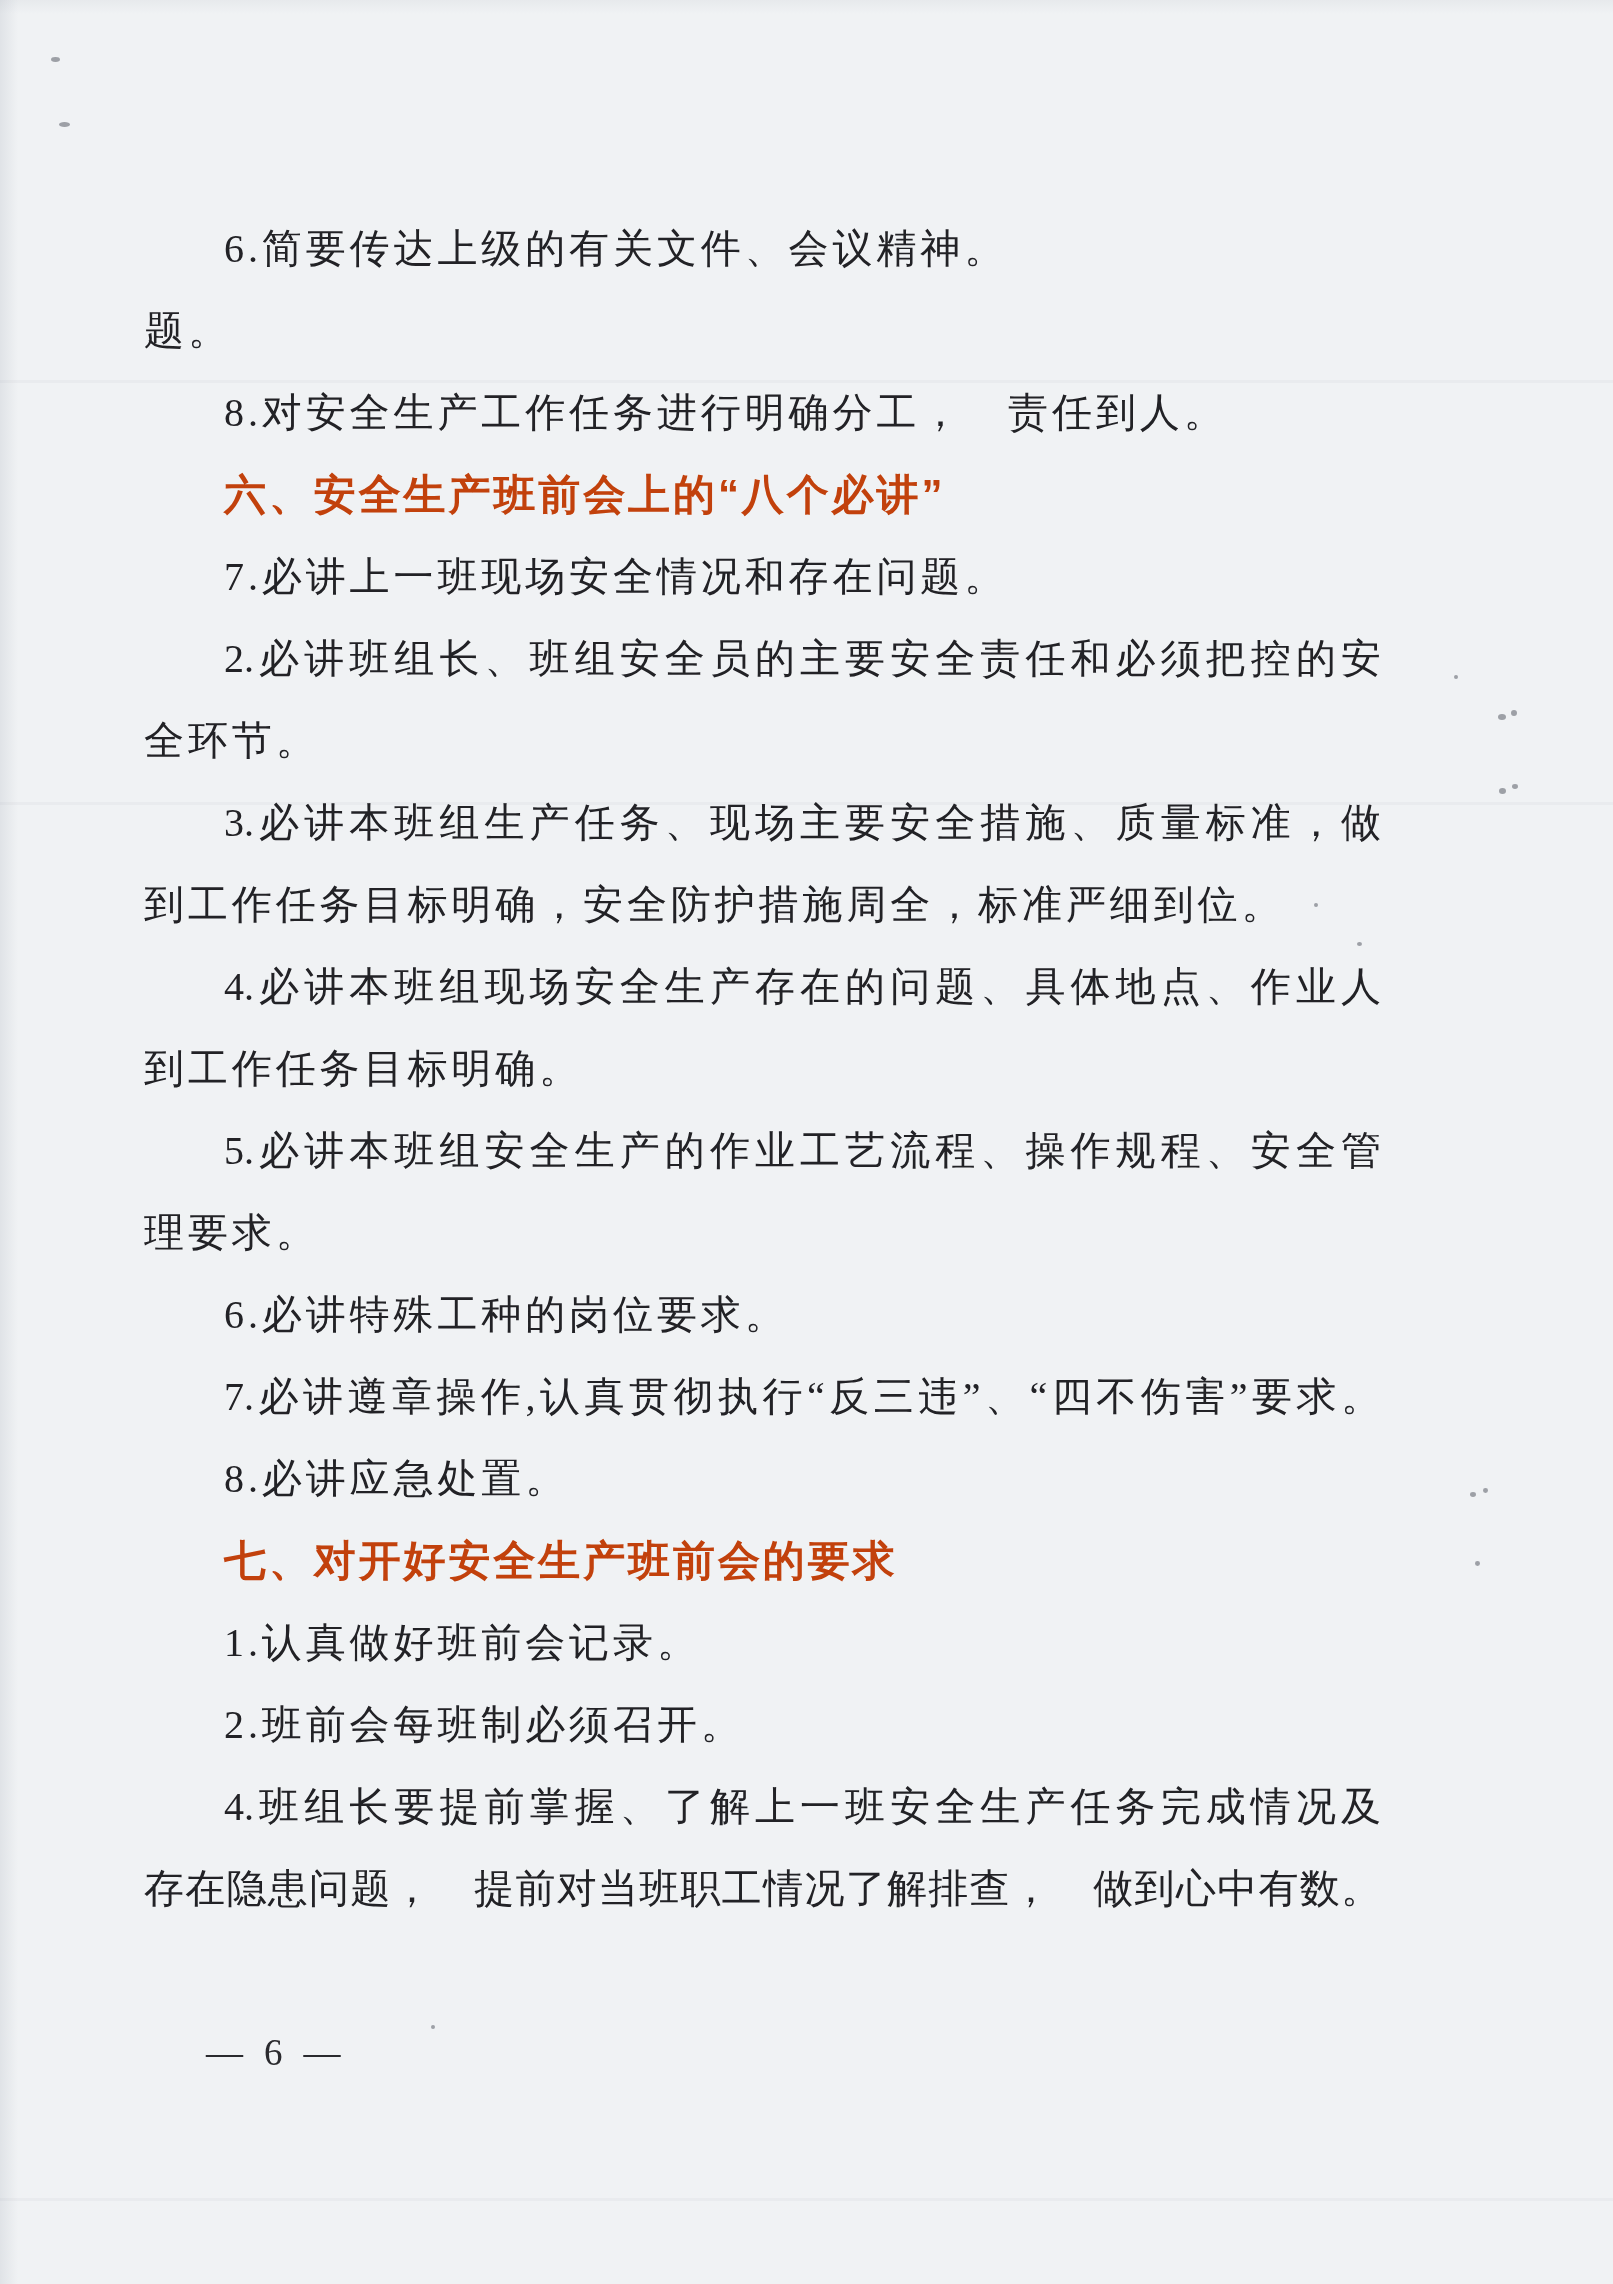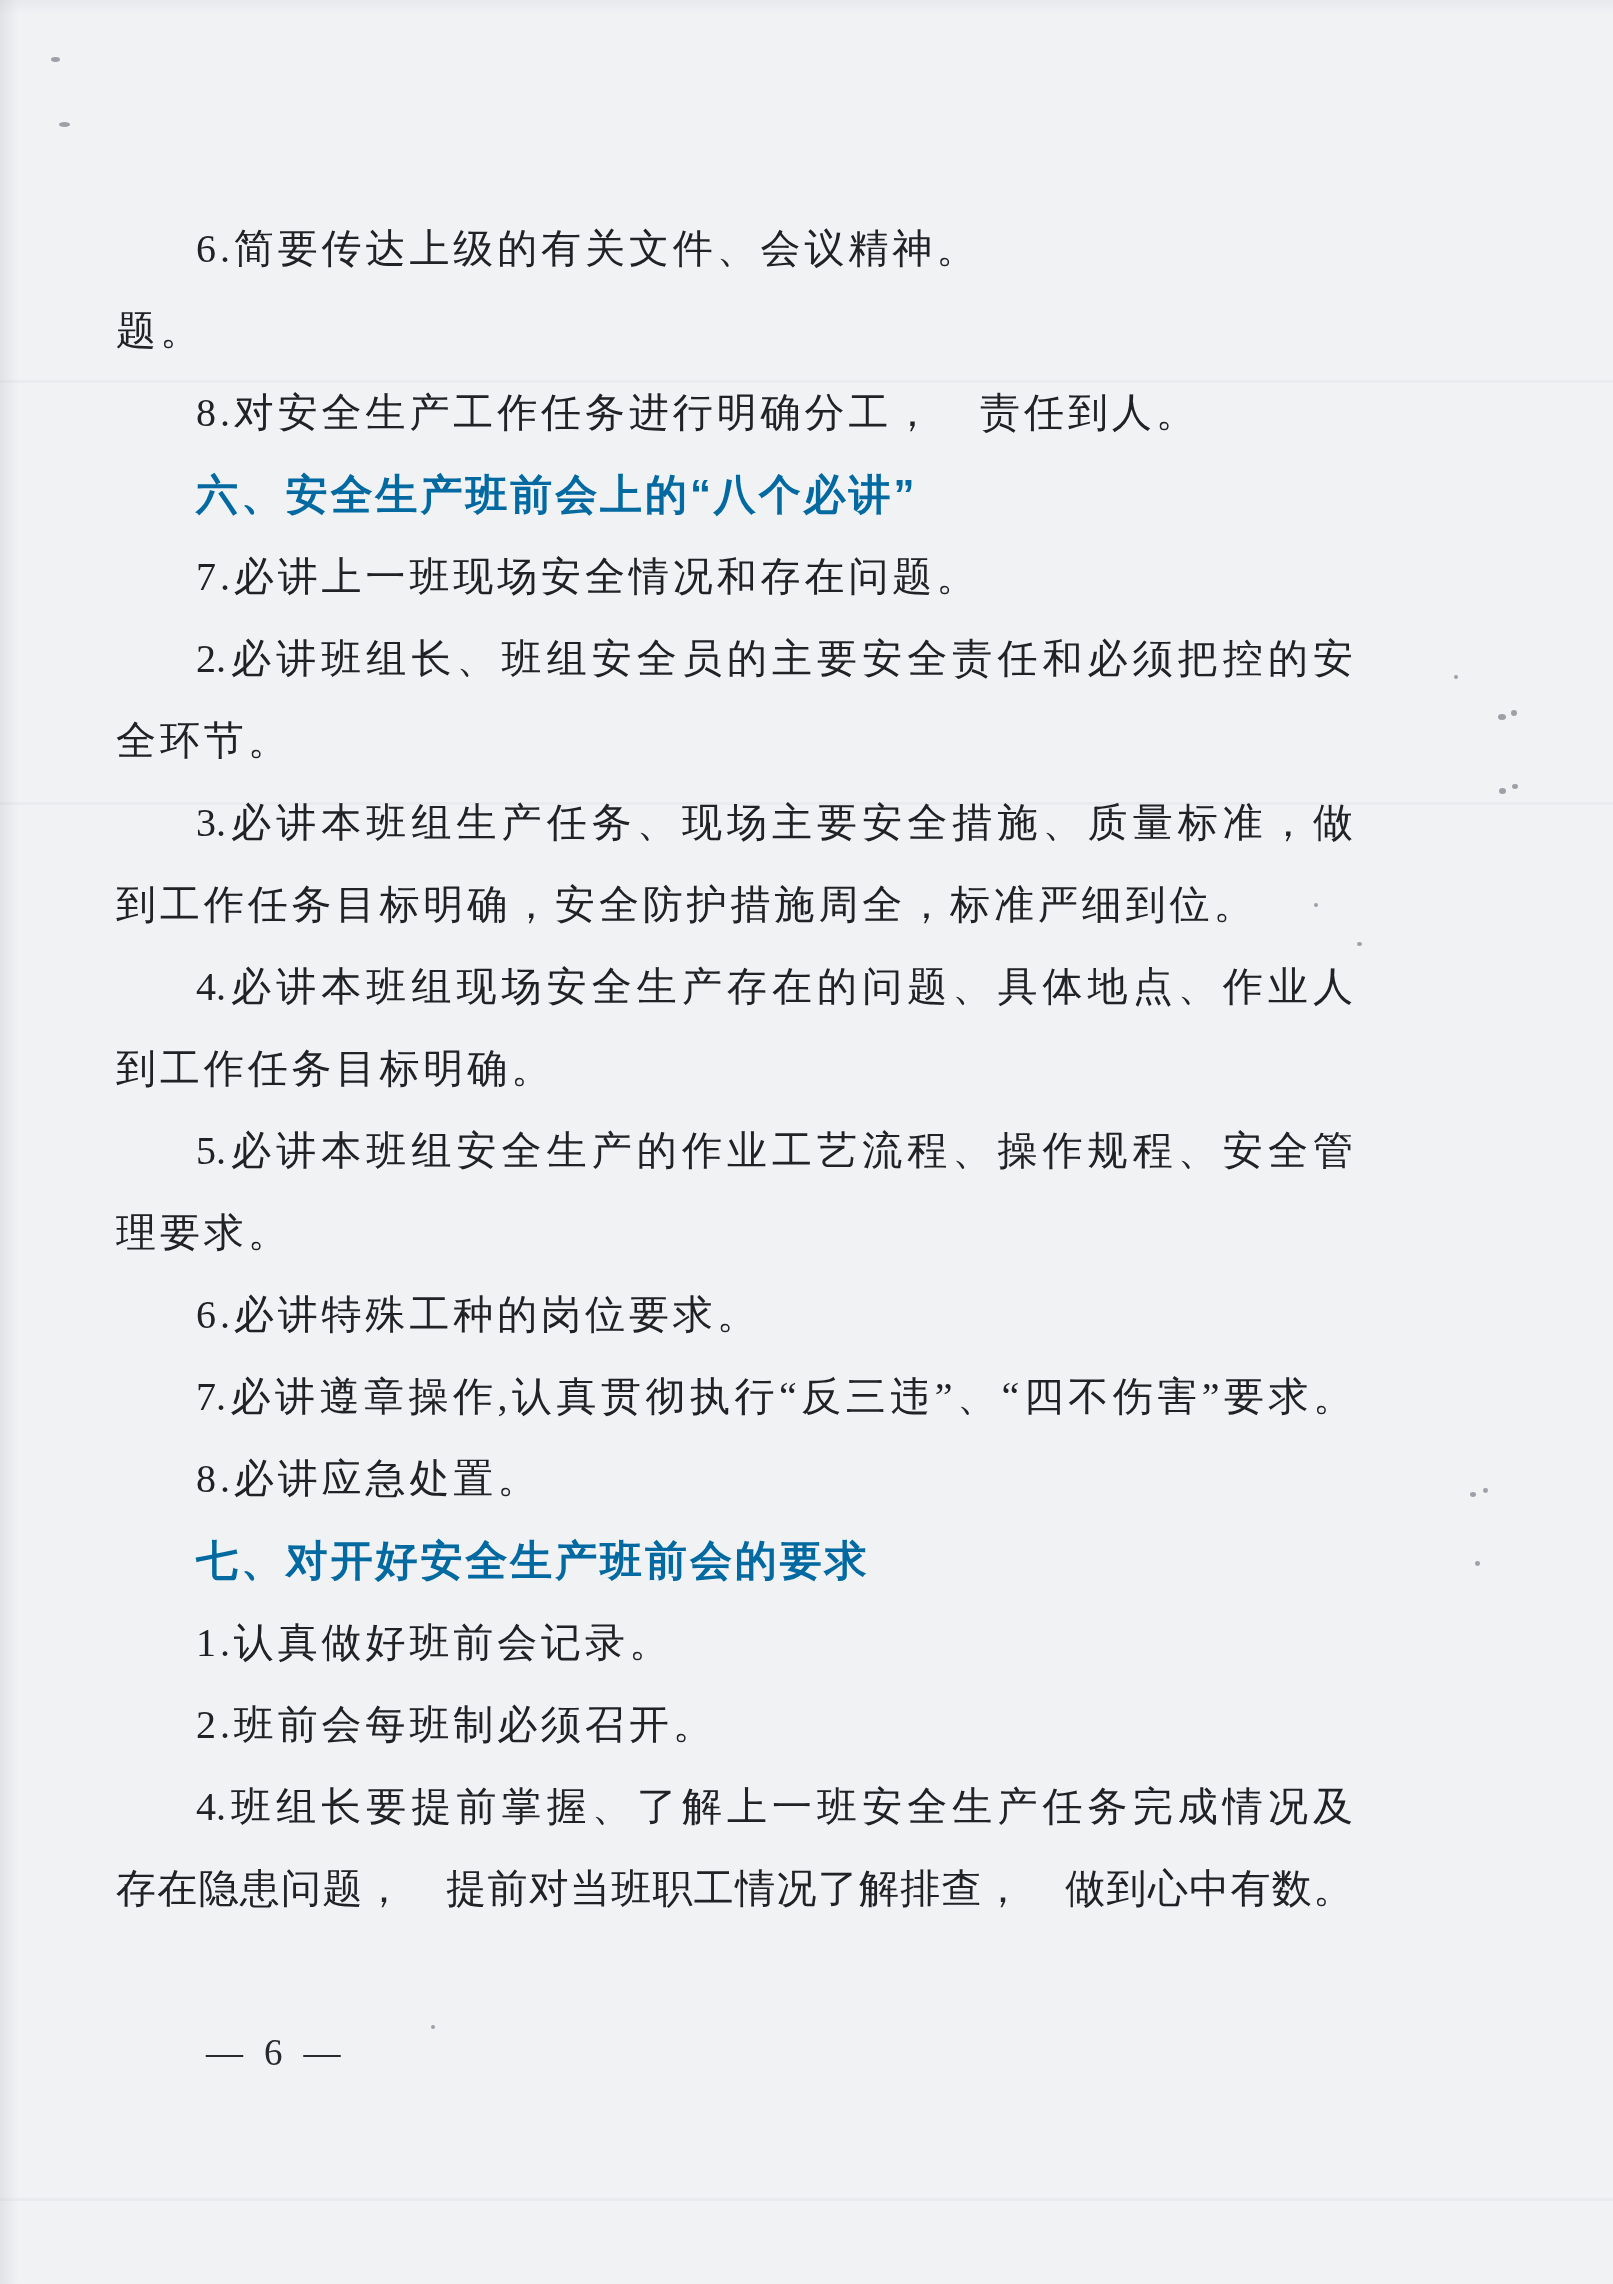--- a/index.html
+++ b/index.html
@@ -24,21 +24,21 @@
   .scan-edge-top {
     position: absolute; left: 0; top: 0; width: 100%; height: 13.7px;
     background: linear-gradient(to bottom, rgba(150,158,170,0.10), rgba(150,158,170,0));
   }
   .fold-line {
     position: absolute; left: 0; width: 100%; height: 2.9px;
     background: rgba(110,120,135,0.05);
   }
   .text-block {
     position: absolute;
-    left: 116px;
+    left: 144px;
     top: 208px;
     width: 1237px;
   }
   .line {
     height: 82px;
     line-height: 82px;
     font-size: 40px;
     letter-spacing: 3.9px;
     white-space: nowrap;
     overflow: visible;
@@ -50,21 +50,21 @@
     text-align: justify;
     text-align-last: justify;
     overflow: hidden;
   }
   .line.tight { letter-spacing: 0; }
   .line.heading {
     font-family: "Liberation Sans", "DejaVu Sans", sans-serif;
     font-weight: 700;
     font-size: 42px;
     letter-spacing: 2.9px;
-    color: #0369a1;
+    color: #c2410c;
   }
   .page-number {
     position: absolute;
     left: 206px;
     top: 2031px;
     font-size: 37px;
     letter-spacing: 5.9px;
     color: #2a2a2e;
   }
   .speck {

